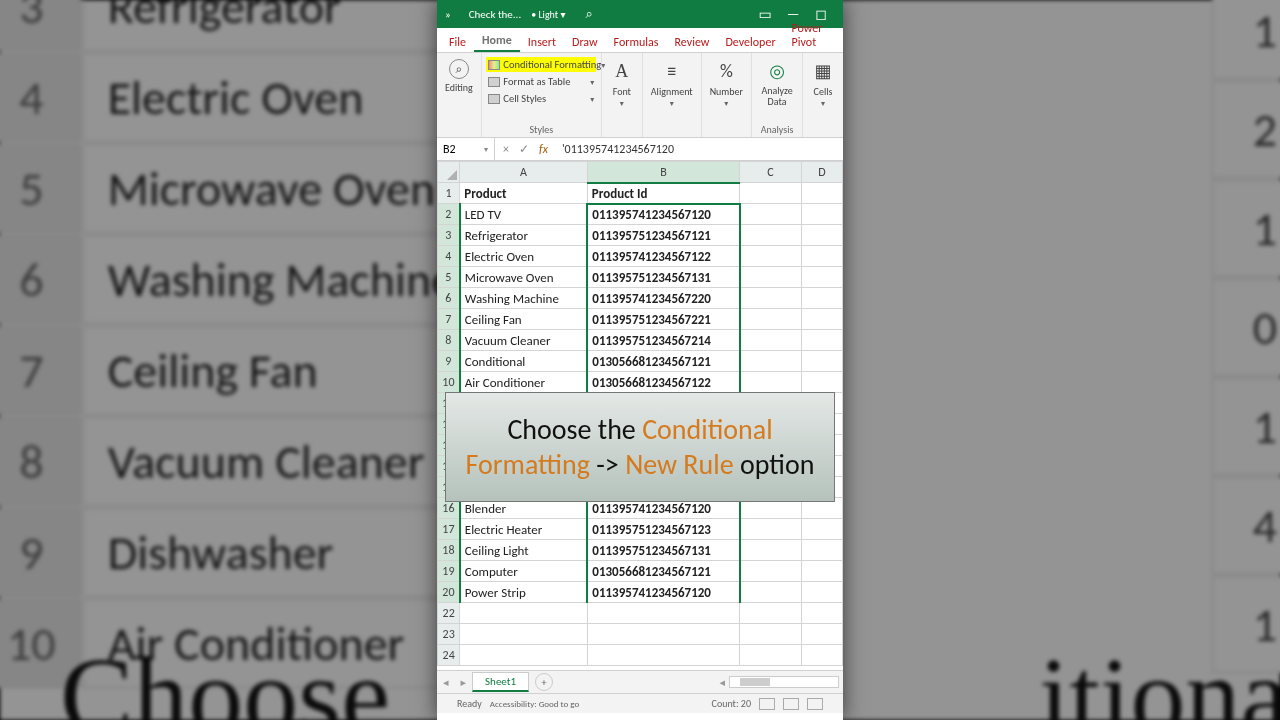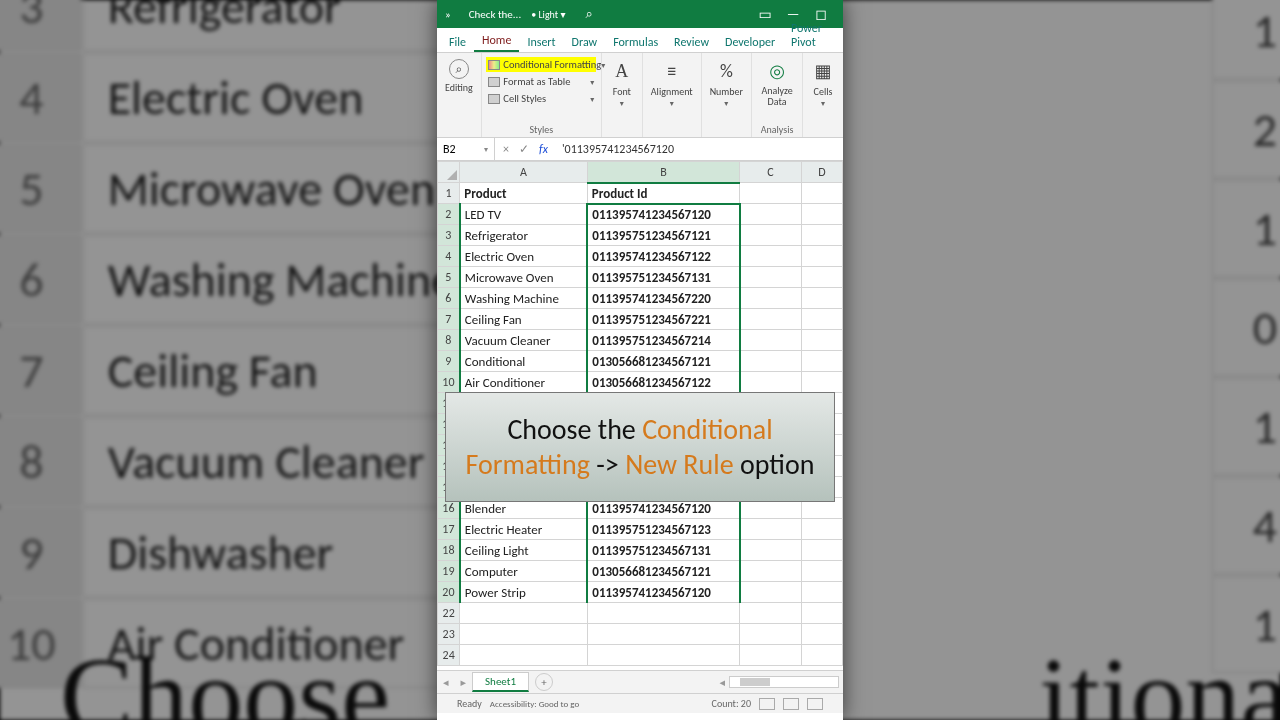--- a/index.html
+++ b/index.html
@@ -30,42 +30,42 @@
   }
   .titlebar { height: 28px; background: #107c41; display: flex; align-items: center; padding: 0 8px; color: #fff; font-size: 11px; }
   .tb-chev { margin-right: 18px; font-size: 11px; }
   .tb-title { flex: 0 0 auto; margin-right: 10px; }
   .tb-saved { font-size: 10px; }
   .tb-search { margin-left: 20px; font-size: 13px; }
   .tb-spacer { flex: 1; }
   .tb-ctrl { width: 28px; text-align: center; font-size: 14px; }
 
   .tabs { height: 25px; background: #fff; display: flex; align-items: flex-end; padding: 0 4px; border-bottom: 1px solid #d0d0d0; font-size: 12px; }
-  .tab { padding: 4px 8px 3px; cursor: pointer; color: #0f766e; }
-  .tab.active { border-bottom: 2px solid #107c41; color: #7f1d1d; font-weight: 400; }
+  .tab { padding: 4px 8px 3px; cursor: pointer; color: #b91c1c; }
+  .tab.active { border-bottom: 2px solid #107c41; color: #737373; font-weight: 700; }
 
   .ribbon { height: 85px; background: #f3f3f3; border-bottom: 1px solid #d0d0d0; display: flex; }
   .rgroup { border-right: 1px solid #e0e0e0; display: flex; flex-direction: column; justify-content: space-between; align-items: center; padding: 4px 6px 1px; position: relative; }
   .rgroup-label { font-size: 10px; color: #666; text-align: center; margin-top: 2px; }
   .rbtn-big { display: flex; flex-direction: column; align-items: center; font-size: 10px; color: #444; cursor: pointer; padding: 2px; }
   .rbtn-big .ico { width: 24px; height: 24px; margin-bottom: 2px; display: flex; align-items: center; justify-content: center; font-size: 18px; }
   .styles-list { display: flex; flex-direction: column; gap: 2px; width: 110px; }
   .style-item { font-size: 10.5px; color: #444; padding: 1px 2px; display: flex; align-items: center; cursor: pointer; white-space: nowrap; }
   .style-item.hl { background: #ffff00; }
   .si-ico { width: 12px; height: 10px; margin-right: 3px; background: #d0d0d0; border: 1px solid #888; flex-shrink: 0; }
   .si-ico.cf { background: linear-gradient(90deg, #e88 0%, #ee8 50%, #8e8 100%); }
   .si-chev { margin-left: auto; font-size: 8px; color: #666; }
 
   .editgrp .ico { border: 1px solid #888; border-radius: 50%; width: 20px; height: 20px; font-size: 12px; }
 
   .formulabar { height: 23px; border-bottom: 1px solid #d0d0d0; display: flex; align-items: center; font-size: 12px; background: #fff; }
   .namebox { width: 58px; border-right: 1px solid #d0d0d0; padding: 0 6px; display: flex; align-items: center; justify-content: space-between; height: 100%; text-align: center; }
   .nb-chev { font-size: 8px; color: #888; }
   .fbicons { display: flex; gap: 10px; padding: 0 8px; color: #888; font-size: 12px; }
-  .fx { font-style: italic; color: #1d4ed8; }
+  .fx { font-style: italic; color: #a16207; }
   .fvalue { flex: 1; padding: 0 6px; color: #333; }
 
   .grid-wrap { height: 509px; overflow: hidden; position: relative; background: #fff; }
   table.grid { border-collapse: collapse; font-size: 13px; color: #222; width: 100%; }
   .grid th, .grid td { border: 1px solid #d4d4d4; height: 21px; padding: 0 4px; text-align: left; white-space: nowrap; overflow: hidden; }
   .grid th { background: #e7ecec; font-weight: normal; text-align: center; color: #444; font-size: 12px; }
   .corner { width: 20px; background: #e7ecec !important; position: relative; }
   .corner::after { content: ''; position: absolute; right: 2px; bottom: 2px; border-style: solid; border-width: 0 0 10px 10px; border-color: transparent transparent #b0b0b0 transparent; }
   .rowh { background: #e7ecec; text-align: center !important; color: #444; width: 20px; font-size: 12px; }
   .colA { width: 124px; }

